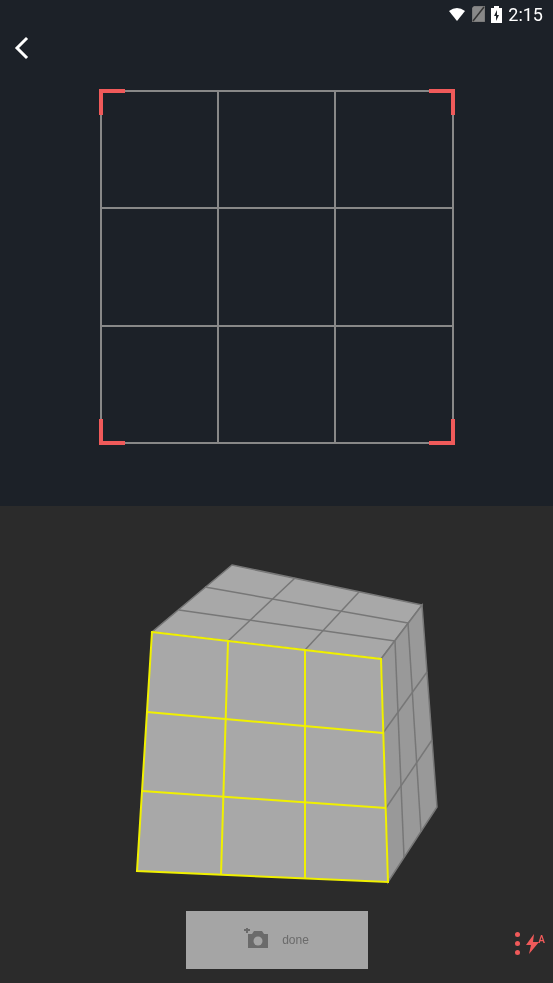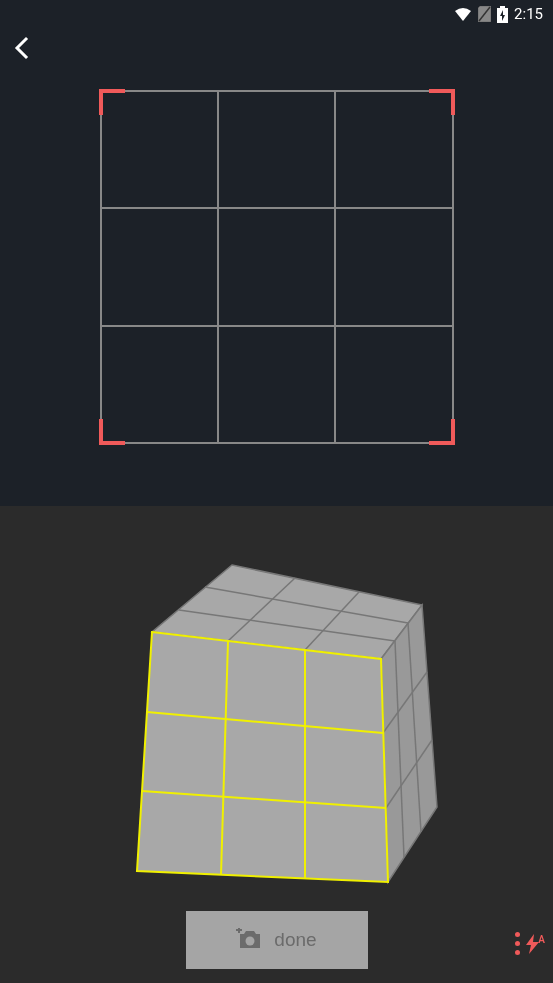--- a/index.html
+++ b/index.html
@@ -18,21 +18,21 @@
     }
     
     .status-bar {
       height: 28px;
       display: flex;
       justify-content: flex-end;
       align-items: center;
       padding-right: 10px;
       gap: 6px;
       color: white;
-      font-size: 15px;
+      font-size: 18px;
     }
     
     .status-icon {
       display: inline-flex;
       align-items: center;
     }
     
     .back-button {
       position: absolute;
       top: 32px;
@@ -137,21 +137,21 @@
       width: 182px;
       height: 58px;
       background: #a5a5a5;
       border: none;
       display: flex;
       align-items: center;
       justify-content: center;
       gap: 10px;
       cursor: pointer;
       color: #6b6b6b;
-      font-size: 19px;
+      font-size: 12px;
       font-weight: 500;
     }
     
     .done-button svg {
       fill: #6b6b6b;
     }
     
     .bottom-controls {
       position: absolute;
       bottom: 28px;

